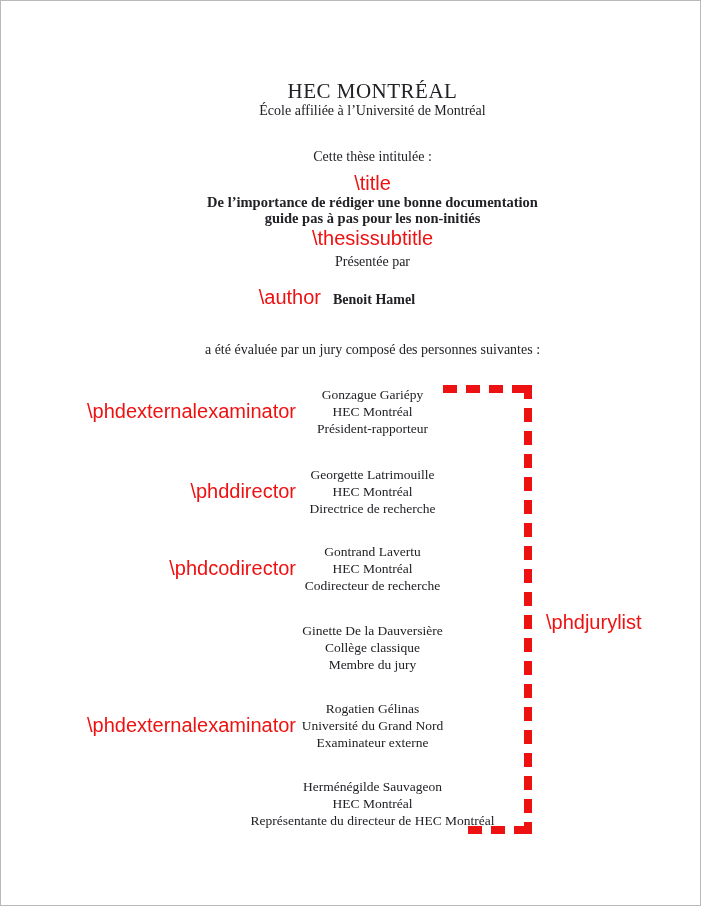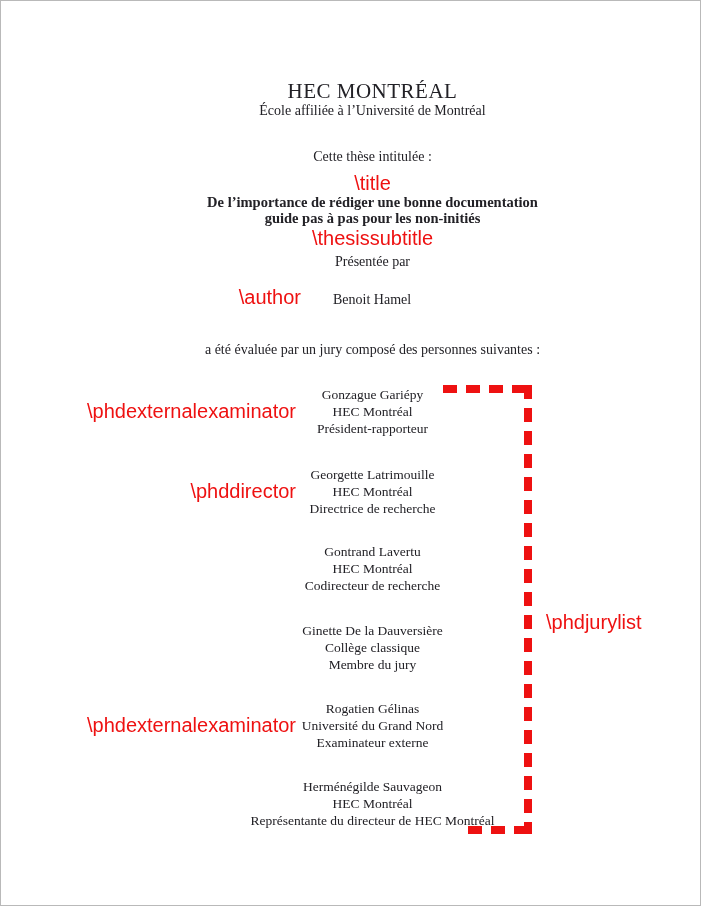--- a/index.html
+++ b/index.html
@@ -22,22 +22,22 @@
   .bold-title { font-weight:bold; font-size:14.5px; line-height:16px; }
   .cmd {
     font-family:"Liberation Sans","DejaVu Sans",sans-serif;
     color:#ee1111;
     font-size:20px; line-height:22px;
     white-space:nowrap;
   }
   .jury-row { position:absolute; left:0; right:0; height:51px; }
   .jury-row .cmd { position:absolute; right:404px; top:14px; }
   .jury-text { position:absolute; top:0; font-size:13.5px; line-height:17px; }
-  .author-cmd { position:absolute; right:399px; top:285px; }
-  .author-name { position:absolute; left:332px; top:291px; font-weight:normal; font-size:14px; }
+  .author-cmd { position:absolute; right:379px; top:285px; }
+  .author-name { position:absolute; left:332px; top:291px; font-weight:bold; font-size:14px; }
   .dash-v {
     position:absolute; left:523px; top:384px; width:8px; height:449px;
     background:repeating-linear-gradient(180deg,#ee1111 0 14px,transparent 14px 23px);
   }
   .dash-h-top {
     position:absolute; left:442px; top:384px; width:89px; height:8px;
     background:repeating-linear-gradient(90deg,#ee1111 0 14px,transparent 14px 23px);
   }
   .dash-h-bottom {
     position:absolute; left:467px; top:825px; width:64px; height:8px;
@@ -79,20 +79,21 @@
   <div class="jury-row" style="top:465px">
     <span class="cmd">\phddirector</span>
     <div class="centered jury-text">
       <div>Georgette Latrimouille</div>
       <div>HEC Montréal</div>
       <div>Directrice de recherche</div>
     </div>
   </div>
 
   <div class="jury-row" style="top:542px">
+    <span class="cmd">\phdcodirector</span>
     <div class="centered jury-text">
       <div>Gontrand Lavertu</div>
       <div>HEC Montréal</div>
       <div>Codirecteur de recherche</div>
     </div>
   </div>
 
   <div class="jury-row" style="top:621px">
     <div class="centered jury-text">
       <div>Ginette De la Dauversière</div>

